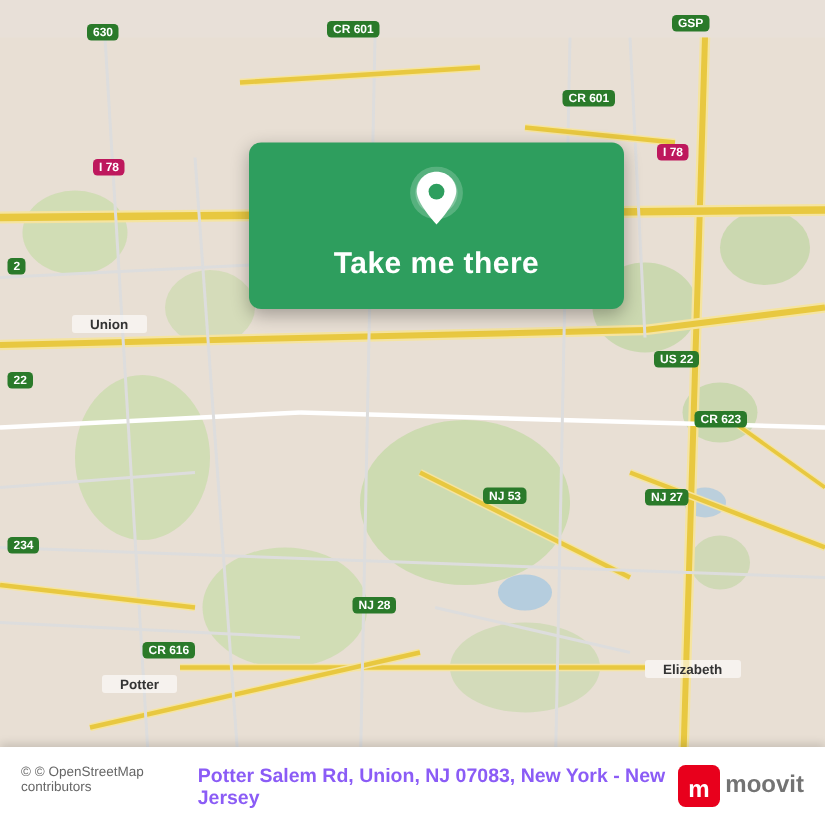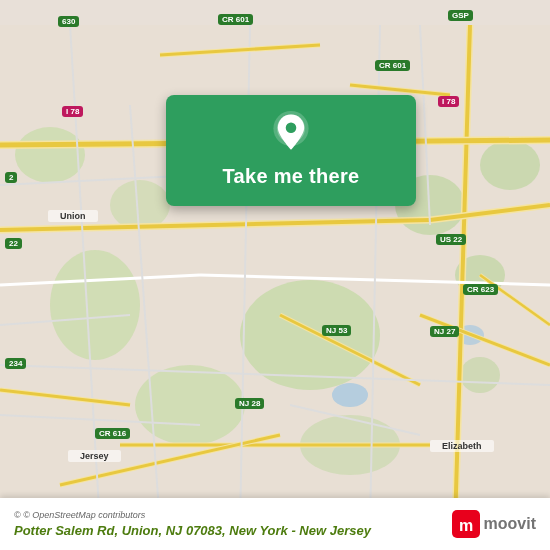--- a/index.html
+++ b/index.html
@@ -88,34 +88,33 @@
       display: flex;
       align-items: center;
       justify-content: space-between;
       z-index: 10;
       box-shadow: 0 -2px 6px rgba(0,0,0,0.15);
       min-height: 52px;
     }
 
     #bottom-bar-left {
       display: flex;
-      flex-direction: column;
-      font-style: italic;
+      flex-direction: row;
     }
 
     #copyright {
       font-size: 9px;
       color: #666;
       margin-bottom: 3px;
     }
 
     #address {
       font-size: 13px;
       font-weight: 600;
-      color: #4d7c0f;
+      color: #8b5cf6;
     }
 
     #moovit-logo {
       display: flex;
       align-items: center;
       gap: 4px;
     }
 
     .moovit-text {
       font-size: 16px;
@@ -214,29 +213,29 @@
 
   <div class="road-label-badge badge-green" style="position:absolute;left:58px;top:16px;font-size:8px;text-align:right;">630</div>
   <div class="road-label-badge badge-green" style="position:absolute;left:218px;top:14px;font-size:8px;">CR 601</div>
   <div class="road-label-badge badge-green" style="position:absolute;left:375px;top:60px;font-size:8px;">CR 601</div>
   <div class="road-label-badge badge-green" style="position:absolute;left:448px;top:10px;font-size:8px;">GSP</div>
 
   <div class="road-label-badge badge-green" style="position:absolute;left:436px;top:190px;font-size:8px;margin-top:44px;">US 22</div>
   <div class="road-label-badge badge-green" style="position:absolute;left:430px;top:326px;font-size:8px;text-align:right;">NJ 27</div>
   <div class="road-label-badge badge-green" style="position:absolute;left:322px;top:325px;font-size:8px;">NJ 53</div>
   <div class="road-label-badge badge-green" style="position:absolute;left:235px;top:398px;font-size:8px;">NJ 28</div>
-  <div class="road-label-badge badge-green" style="position:absolute;left:463px;top:284px;font-size:8px;">CR 623</div>
+  <div class="road-label-badge badge-green" style="position:absolute;left:463px;top:274px;font-size:8px;">CR 623</div>
   <div class="road-label-badge badge-green" style="position:absolute;left:95px;top:428px;font-size:8px;">CR 616</div>
 
   <div class="road-label-badge badge-green" style="position:absolute;left:5px;top:172px;font-size:8px;">2</div>
-  <div class="road-label-badge badge-green" style="position:absolute;left:5px;top:238px;font-size:8px;">22</div>
+  <div class="road-label-badge badge-green" style="position:absolute;left:5px;top:248px;font-size:8px;">22</div>
   <div class="road-label-badge badge-green" style="position:absolute;left:5px;top:358px;font-size:8px;">234</div>
 
   <div class="road-label" style="position:absolute;left:48px;top:210px;">Union</div>
-  <div class="road-label" style="position:absolute;left:68px;top:450px;">Jersey</div>
+  <div class="road-label" style="position:absolute;left:68px;top:450px;">Potter</div>
   <div class="road-label" style="position:absolute;left:430px;top:440px;">Elizabeth</div>
 
   <div id="overlay-panel">
 
     <svg id="location-pin" viewBox="0 0 44 50" xmlns="http://www.w3.org/2000/svg">
       <circle cx="22" cy="20" r="20" fill="white" opacity="0.2"></circle>
       <circle cx="22" cy="20" r="16" fill="white" opacity="0.25"></circle>
 
       <path d="M22 4 C13 4 7 11 7 19 C7 28 22 44 22 44 C22 44 37 28 37 19 C37 11 31 4 22 4Z" fill="white"></path>
 

